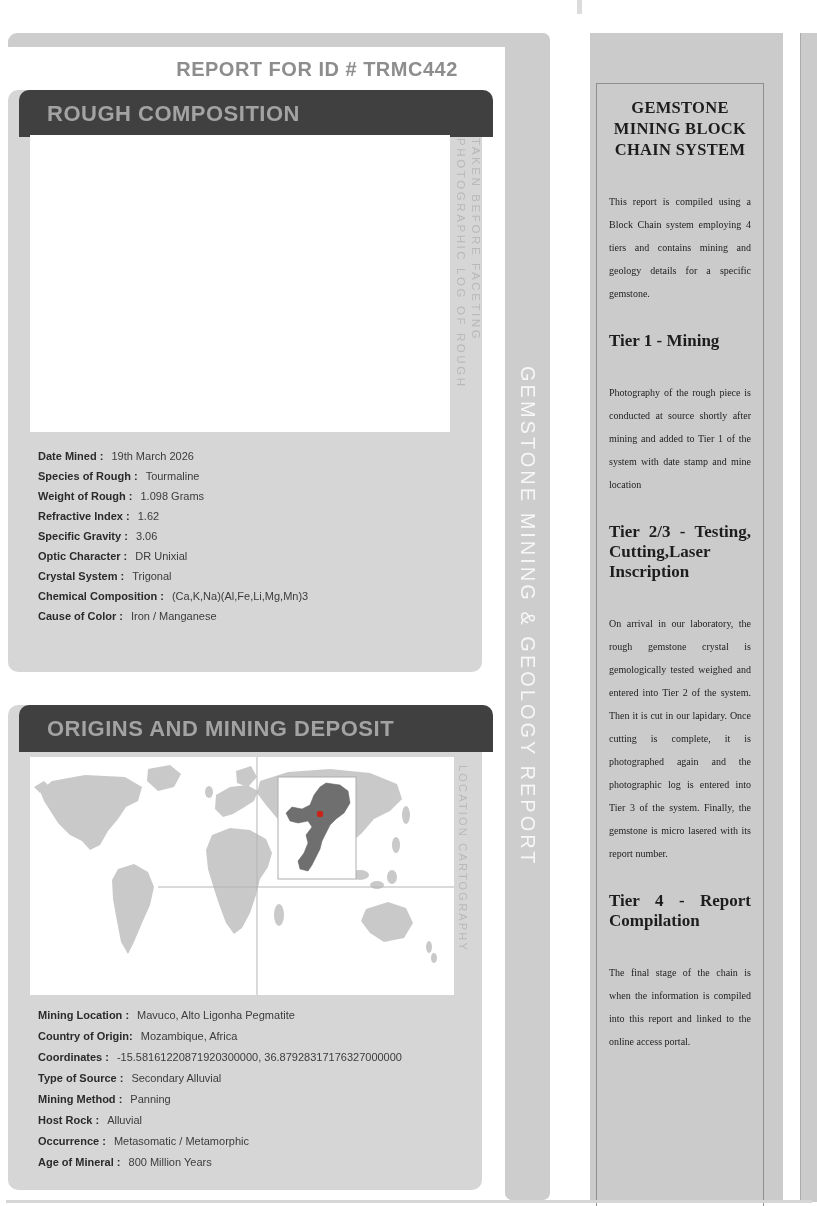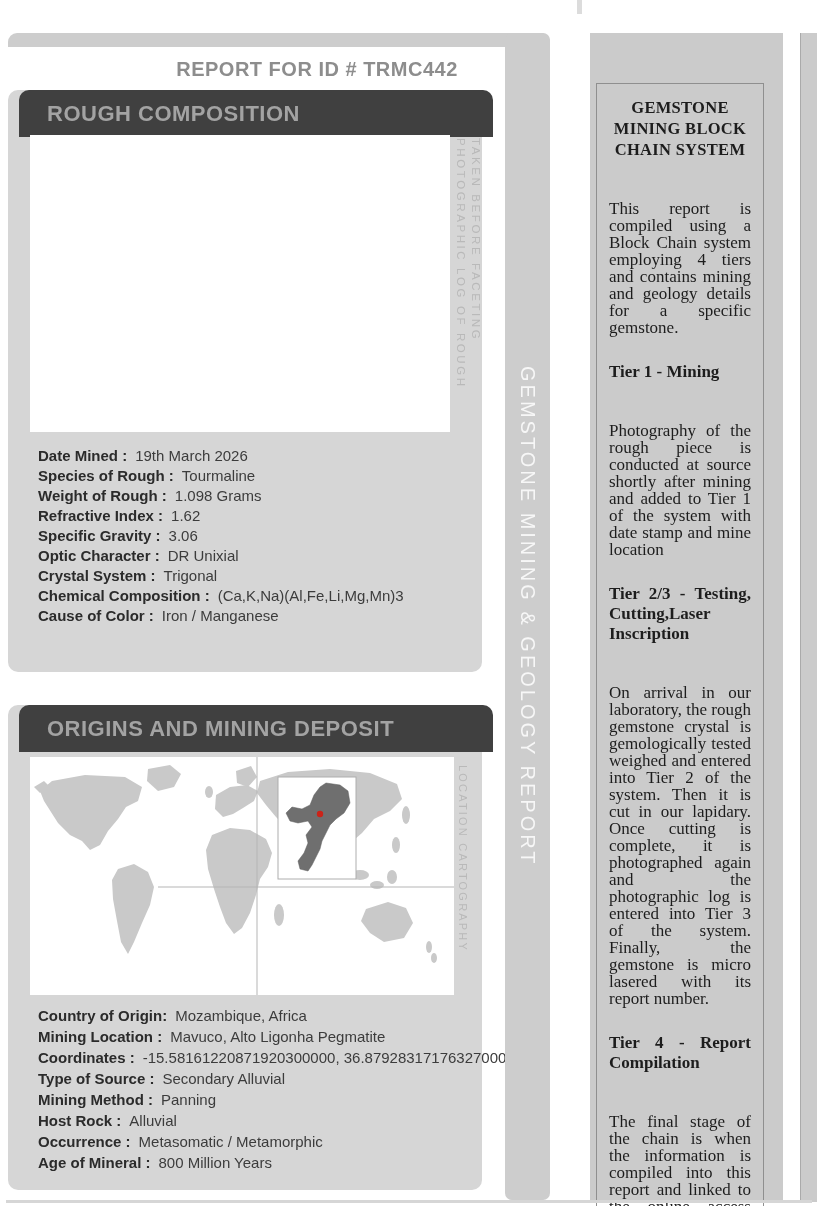--- a/index.html
+++ b/index.html
@@ -27,21 +27,21 @@
 
   .photo-box{position:absolute;left:22px;top:45px;width:420px;height:297px;background:#ffffff;}
   .v-caption{position:absolute;color:#b9b9b9;font-size:11.5px;letter-spacing:2.6px;
              writing-mode:vertical-lr;line-height:15px;white-space:pre-line;}
   #photo-caption{left:445px;top:48px;height:300px;}
   #map-caption{left:447px;top:60px;height:230px;font-size:11px;letter-spacing:2.2px;}
 
   .fields{position:absolute;left:30px;}
   #fields-rough{top:356px;width:440px;}
   #fields-origins{top:300px;width:448px;}
-  .field-row{font-size:15px;line-height:20px;white-space:nowrap;color:#3c3c3c;}
+  .field-row{font-size:11px;line-height:20px;white-space:nowrap;color:#3c3c3c;}
   #fields-origins .field-row{line-height:21px;}
   .field-label{font-weight:bold;color:#2b2b2b;}
   .field-value{margin-left:8px;color:#3c3c3c;}
 
   
   .map-box{position:absolute;left:22px;top:52px;width:424px;height:238px;background:#ffffff;}
   .map-box svg{display:block;}
 
   
   .center-strip{position:absolute;left:505px;top:33px;width:45px;height:1167px;background:#cdcdcd;
@@ -49,21 +49,21 @@
   .center-strip span{writing-mode:vertical-rl;font-size:20px;color:#f7f7f7;letter-spacing:3px;
                      white-space:nowrap;}
 
   
   .sidebar{position:absolute;left:590px;top:33px;width:193px;height:1169px;background:#cbcbcb;}
   .sidebar-inner{position:absolute;left:6px;top:50px;width:168px;height:1146px;
                  border:1px solid #8f8f8f;box-sizing:border-box;padding:9px 12px;
                  font-family:"Liberation Serif",serif;color:#1d1d1d;}
   .sidebar-title{font-size:16.5px;font-weight:bold;text-align:center;line-height:21px;
                  letter-spacing:.3px;margin:4px 0 0 0;}
-  .sidebar-paragraph{font-size:17px;line-height:17px;text-align:justify;margin-top:40px;}
+  .sidebar-paragraph{font-size:10px;line-height:23px;text-align:justify;margin-top:30px;}
   .sidebar-heading{font-size:17px;line-height:20px;font-weight:bold;text-align:justify;margin-top:26px;}
 
   .right-edge{position:absolute;left:800px;top:33px;width:17px;height:1169px;background:#cbcbcb;
               border-left:1px solid #aaaaaa;}
 </style>
 </head>
 <body>
 
 <div id="page">
 
@@ -139,22 +139,22 @@
           <g transform="translate(252,24)">
             <path d="M44,2 L58,4 L66,10 L68,22 L62,32 L54,38 L48,44 L44,52 L40,60 L38,68 L34,76 L30,84 L26,90 L18,88 L16,80 L22,72 L26,62 L24,54 L30,46 L26,40 L16,42 L8,40 L4,32 L10,26 L20,28 L28,24 L32,14 L38,6 Z" fill="#6f6f6f" stroke="#5e5e5e" stroke-width="0.5"></path>
             <circle id="mine-marker" cx="38" cy="33" r="3.2" fill="#cc2318"></circle>
           </g>
         </g>
       </svg>
     </div>
 
     <div class="v-caption" id="map-caption"><span>LOCATION CARTOGRAPHY</span></div>
     <div class="fields" id="fields-origins">
+        <div class="field-row"><span class="field-label">Mining Location :</span><span class="field-value">Mavuco, Alto Ligonha Pegmatite</span></div>
         <div class="field-row"><span class="field-label">Country of Origin:</span><span class="field-value">Mozambique, Africa</span></div>
-        <div class="field-row"><span class="field-label">Mining Location :</span><span class="field-value">Mavuco, Alto Ligonha Pegmatite</span></div>
         <div class="field-row"><span class="field-label">Coordinates :</span><span class="field-value">-15.58161220871920300000,  36.87928317176327000000</span></div>
         <div class="field-row"><span class="field-label">Type of Source :</span><span class="field-value">Secondary Alluvial</span></div>
         <div class="field-row"><span class="field-label">Mining Method :</span><span class="field-value">Panning</span></div>
         <div class="field-row"><span class="field-label">Host Rock :</span><span class="field-value">Alluvial</span></div>
         <div class="field-row"><span class="field-label">Occurrence :</span><span class="field-value">Metasomatic / Metamorphic</span></div>
         <div class="field-row"><span class="field-label">Age of Mineral :</span><span class="field-value">800 Million Years</span></div>
       </div>
   </div>
 
   <div class="center-strip">

